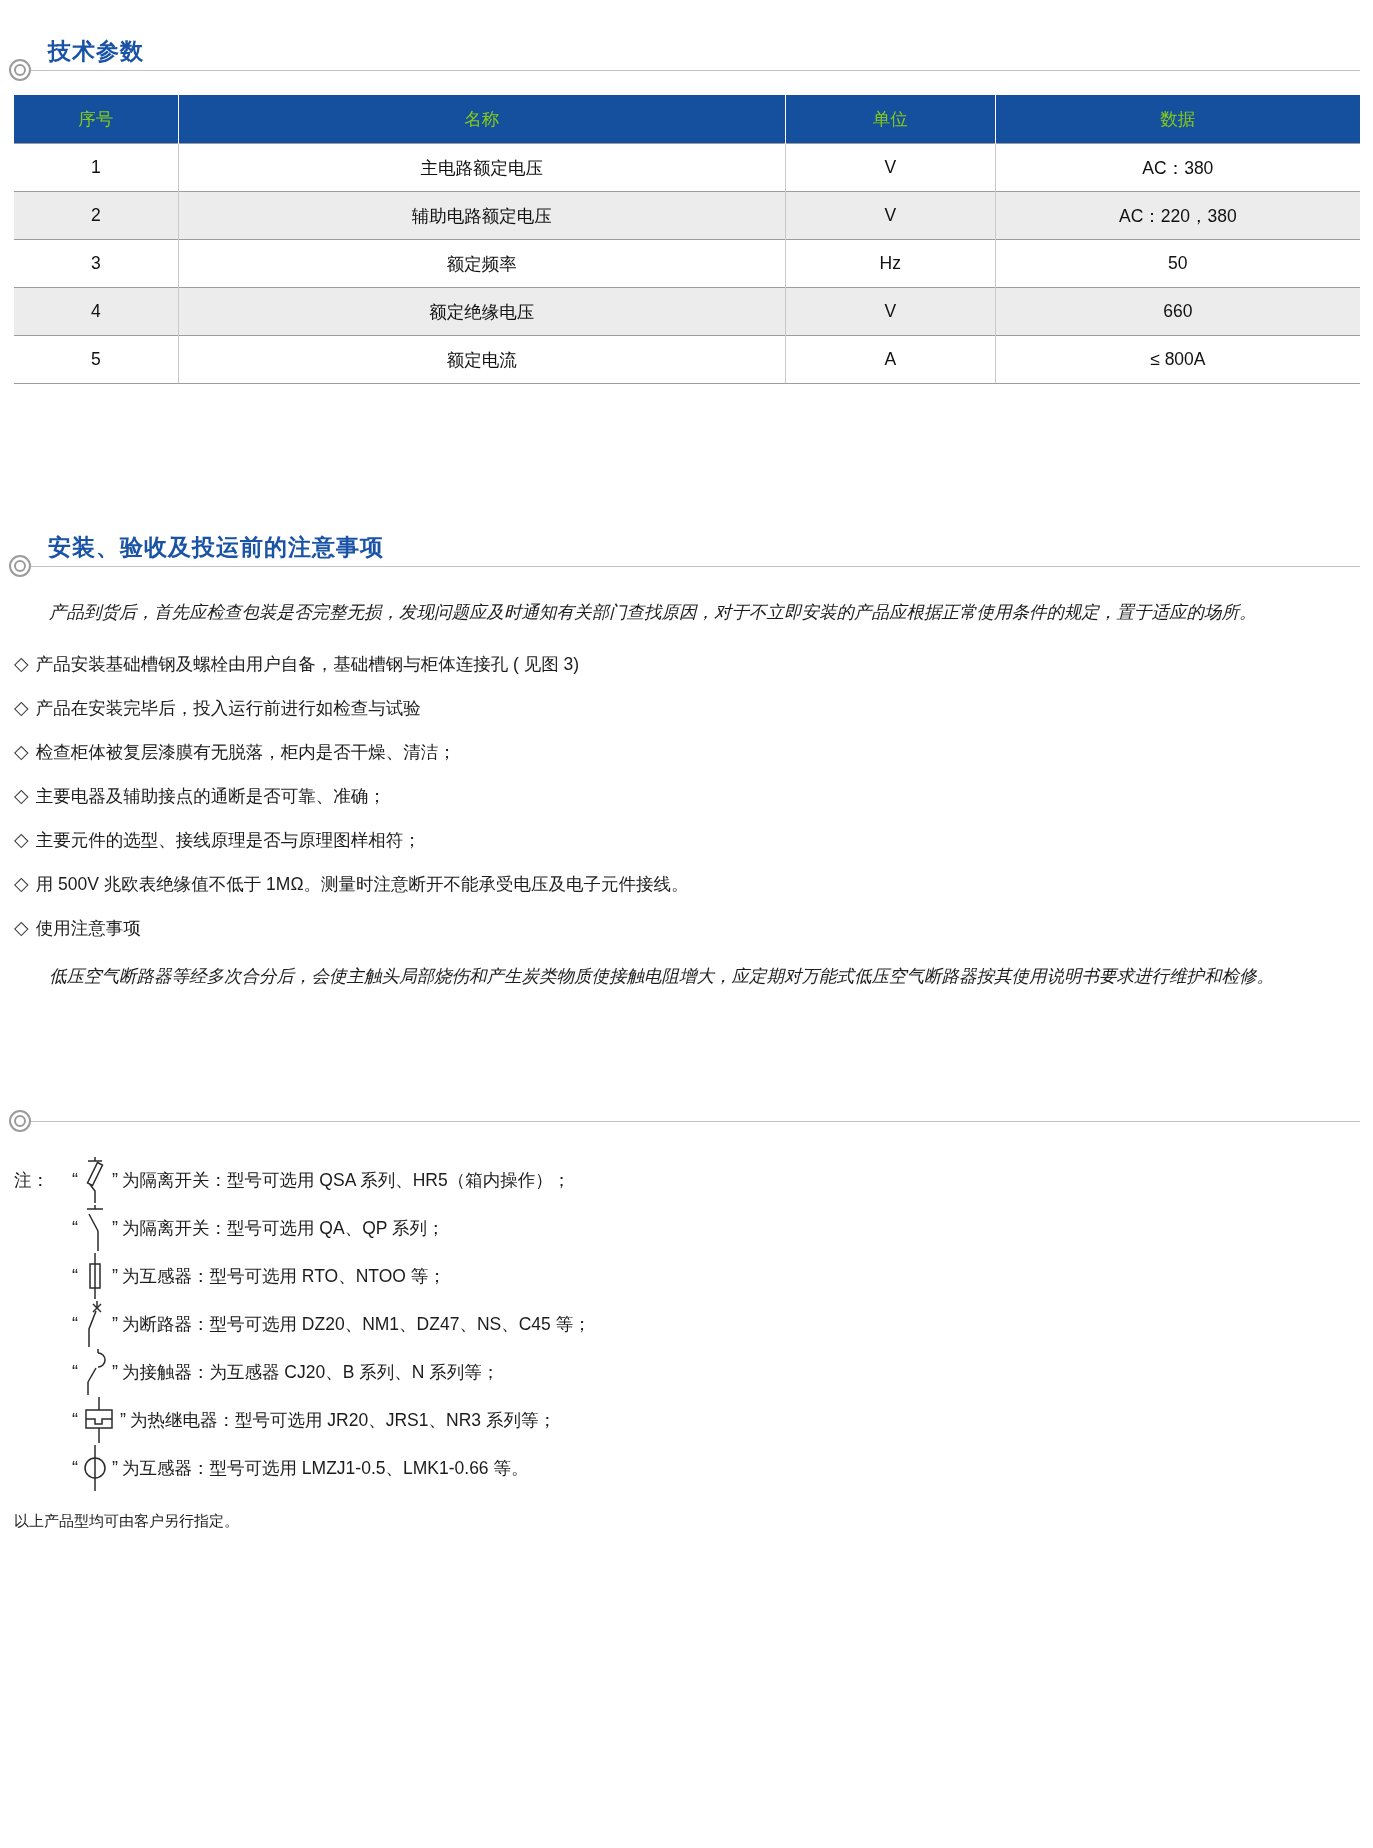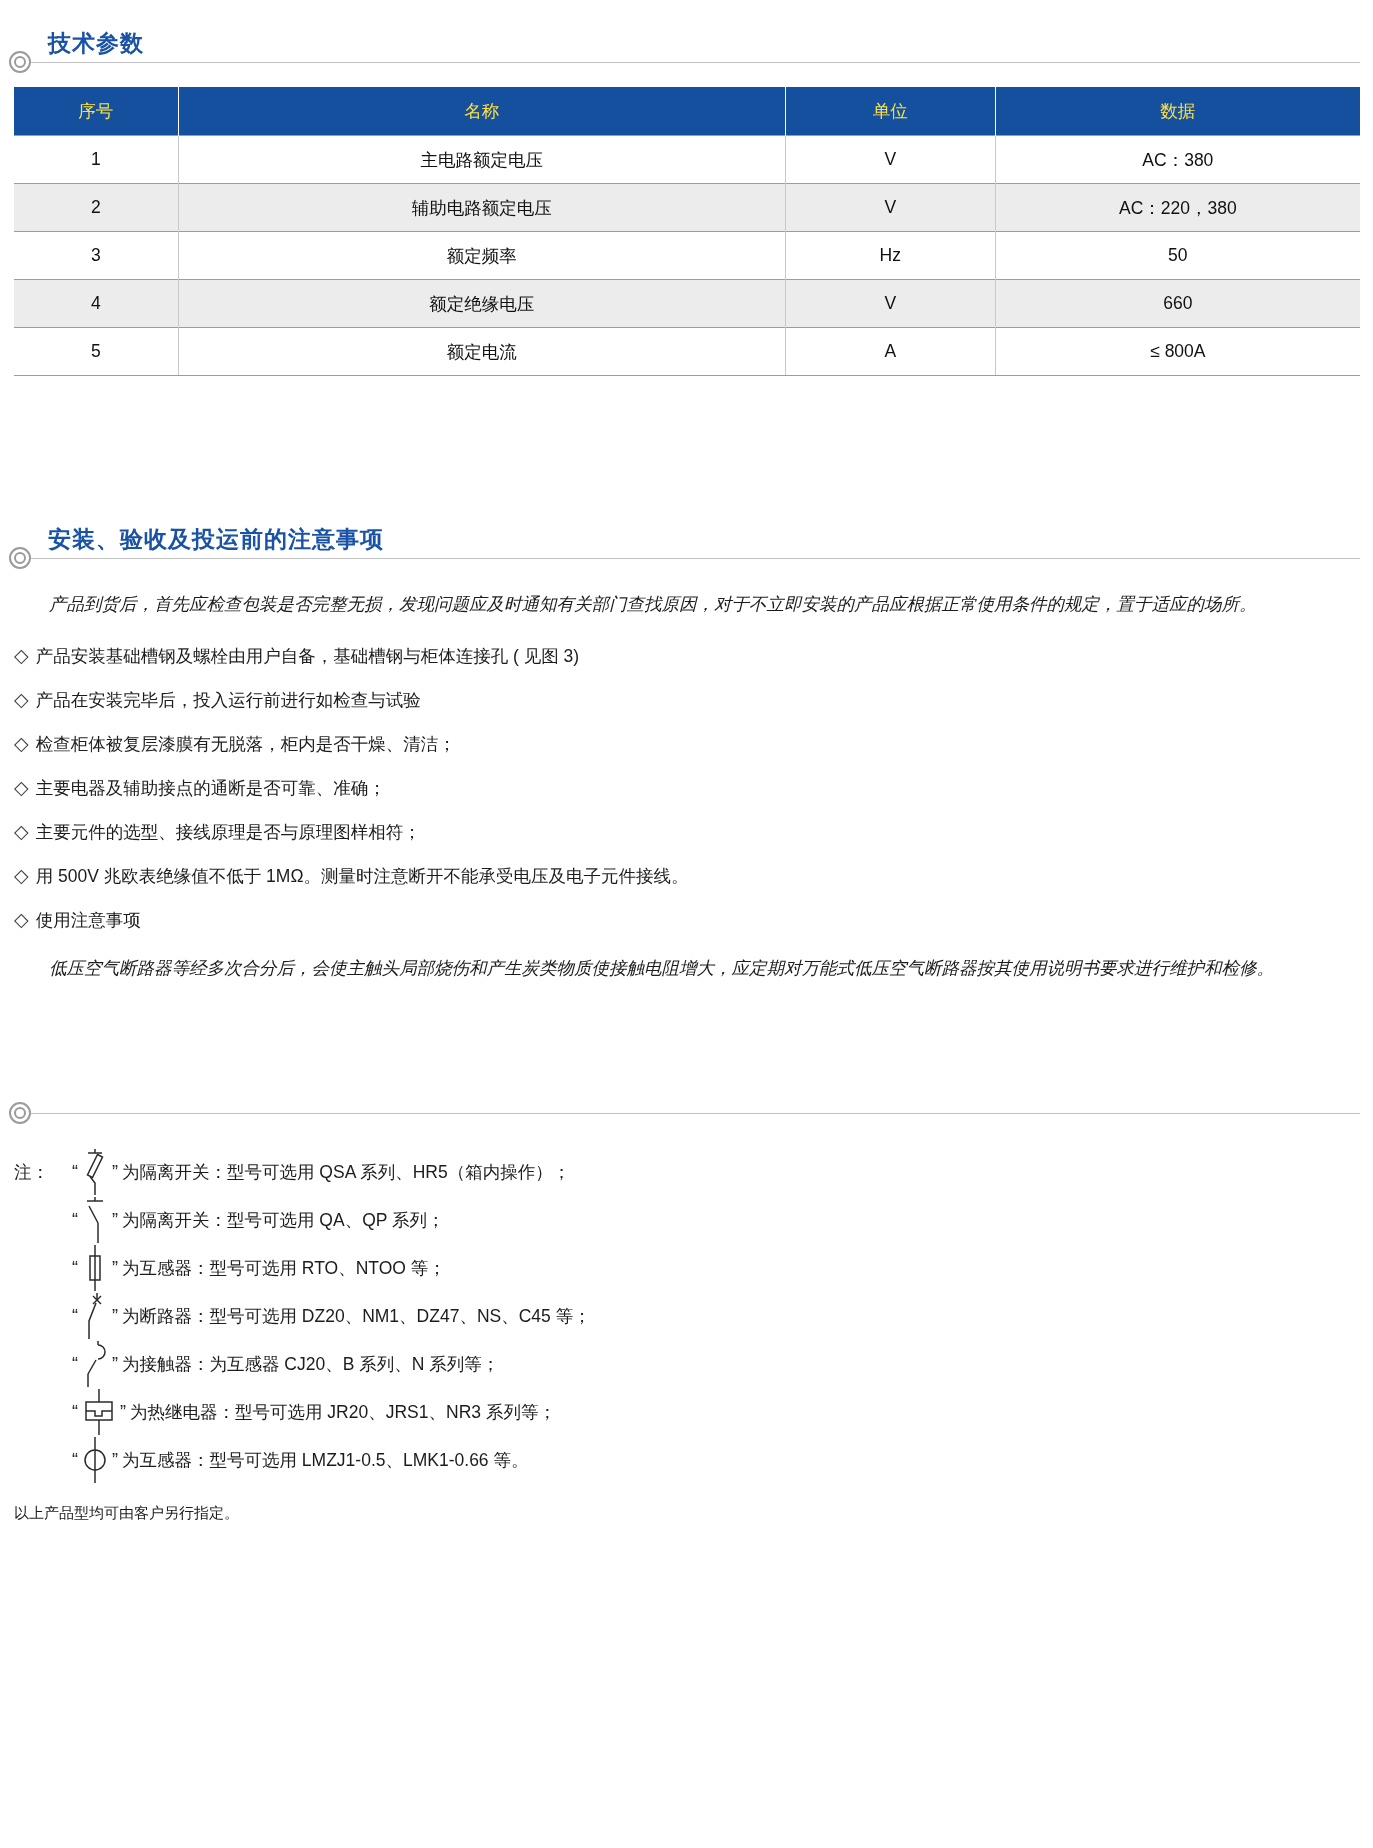--- a/index.html
+++ b/index.html
@@ -1,29 +1,29 @@
 <!DOCTYPE html>
 <html><head>
 <meta charset="utf-8">
 <style>
   html,body{margin:0;padding:0;background:#fff;}
   body{font-family:"Liberation Sans","DejaVu Sans",sans-serif;color:#1c1c1c;}
-  .page{position:relative;width:1373px;height:1848px;background:#fff;overflow:hidden;box-sizing:border-box;padding-top:28px;}
+  .page{position:relative;width:1373px;height:1848px;background:#fff;overflow:hidden;box-sizing:border-box;padding-top:36px;}
 
   
   .section-head{position:relative;}
   .sec-title{margin:0 0 0 48px;font-size:23px;line-height:30px;font-weight:bold;color:#1a53a5;letter-spacing:1px;}
   .sec-rule{display:flex;align-items:center;margin-top:-7px;padding-left:9px;}
   .ring{flex:0 0 auto;width:22px;height:22px;border:2px solid #9b9b9b;border-radius:50%;background:#fff;display:flex;align-items:center;justify-content:center;box-sizing:border-box;}
   .ring-inner{width:12px;height:12px;border:2px solid #9b9b9b;border-radius:50%;box-sizing:border-box;}
   .rule-line{flex:1;height:1px;background:#c3c3c3;margin-right:13px;}
 
   
   .param-table{width:1346px;margin:14px 13px 0 14px;border-collapse:collapse;table-layout:fixed;font-size:17.5px;}
-  .param-table th{background:#15509e;color:#fde047;font-weight:normal;height:46px;border-right:1px solid #fff;}
+  .param-table th{background:#15509e;color:#84cc16;font-weight:normal;height:46px;border-right:1px solid #fff;}
   .param-table th:last-child{border-right:none;}
   .param-table td{height:45px;text-align:center;border-top:1px solid #9c9c9c;border-right:1px solid #c9c9c9;color:#111;}
   .param-table td:last-child{border-right:none;}
   .param-table tr:last-child td{border-bottom:1px solid #9c9c9c;}
   .param-table tbody tr:nth-child(even) td{background:#ececec;}
 
   
   .text-block{margin:0 13px 0 14px;font-size:17.5px;}
   .para{margin:14px 0 0 0;line-height:42px;text-indent:2em;text-align:justify;font-style:italic;}
   .bullet-list{margin-top:8px;}

